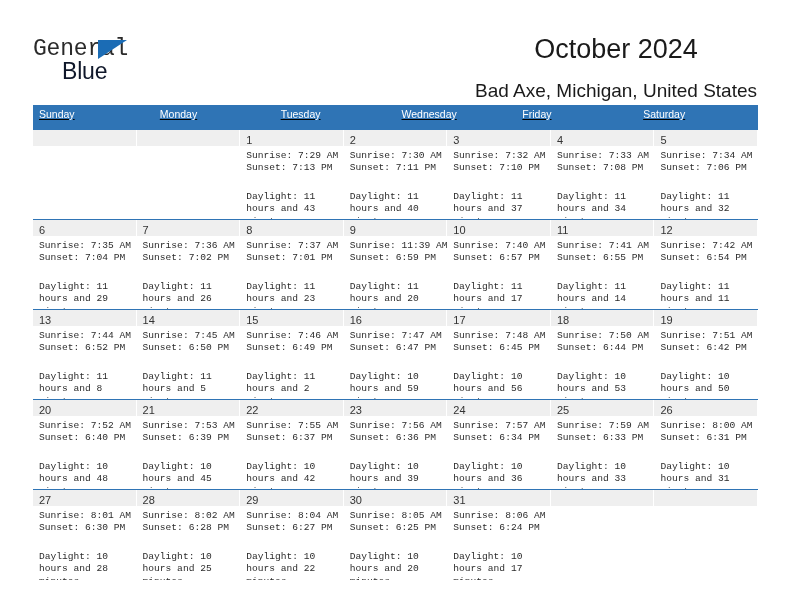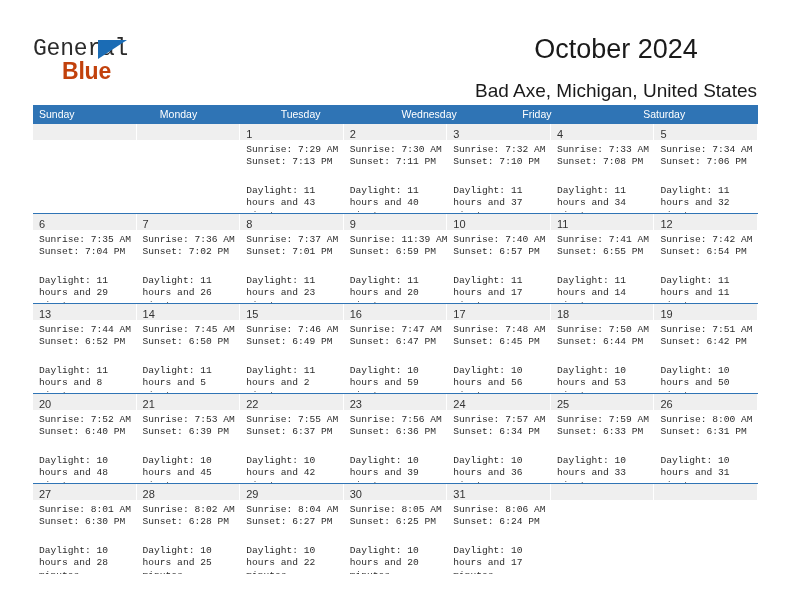--- a/index.html
+++ b/index.html
@@ -56,23 +56,22 @@
     height: 0;
     border-left: 29px solid #1b6cb5;
     border-bottom: 19px solid transparent;
   }
   .logo-blue {
     position: absolute;
     left: 29px;
     top: 22px;
     font-size: 23px;
     line-height: 26px;
-    color: #c2410c;
+    color: #0f172a;
     letter-spacing: -0.2px;
-    font-weight: bold;
   }
 
   .title-block {
     position: absolute;
     right: 35px;
     top: 33px;
     text-align: center;
   }
   .month-title {
     font-size: 27px;
@@ -93,22 +92,23 @@
   .calendar {
     position: absolute;
     left: 33px;
     top: 105px;
     width: 725px;
   }
 
   .dow-row {
     display: flex;
     width: 725px;
-    height: 19px;
+    height: 25px;
     background: #2f74b5;
+    text-decoration: underline;
   }
   .dow-cell {
     flex: 1 1 0;
     box-sizing: border-box;
     padding-left: 6px;
     font-size: 10.5px;
     line-height: 19px;
     color: #ffffff;
     white-space: nowrap;
     overflow: hidden;

